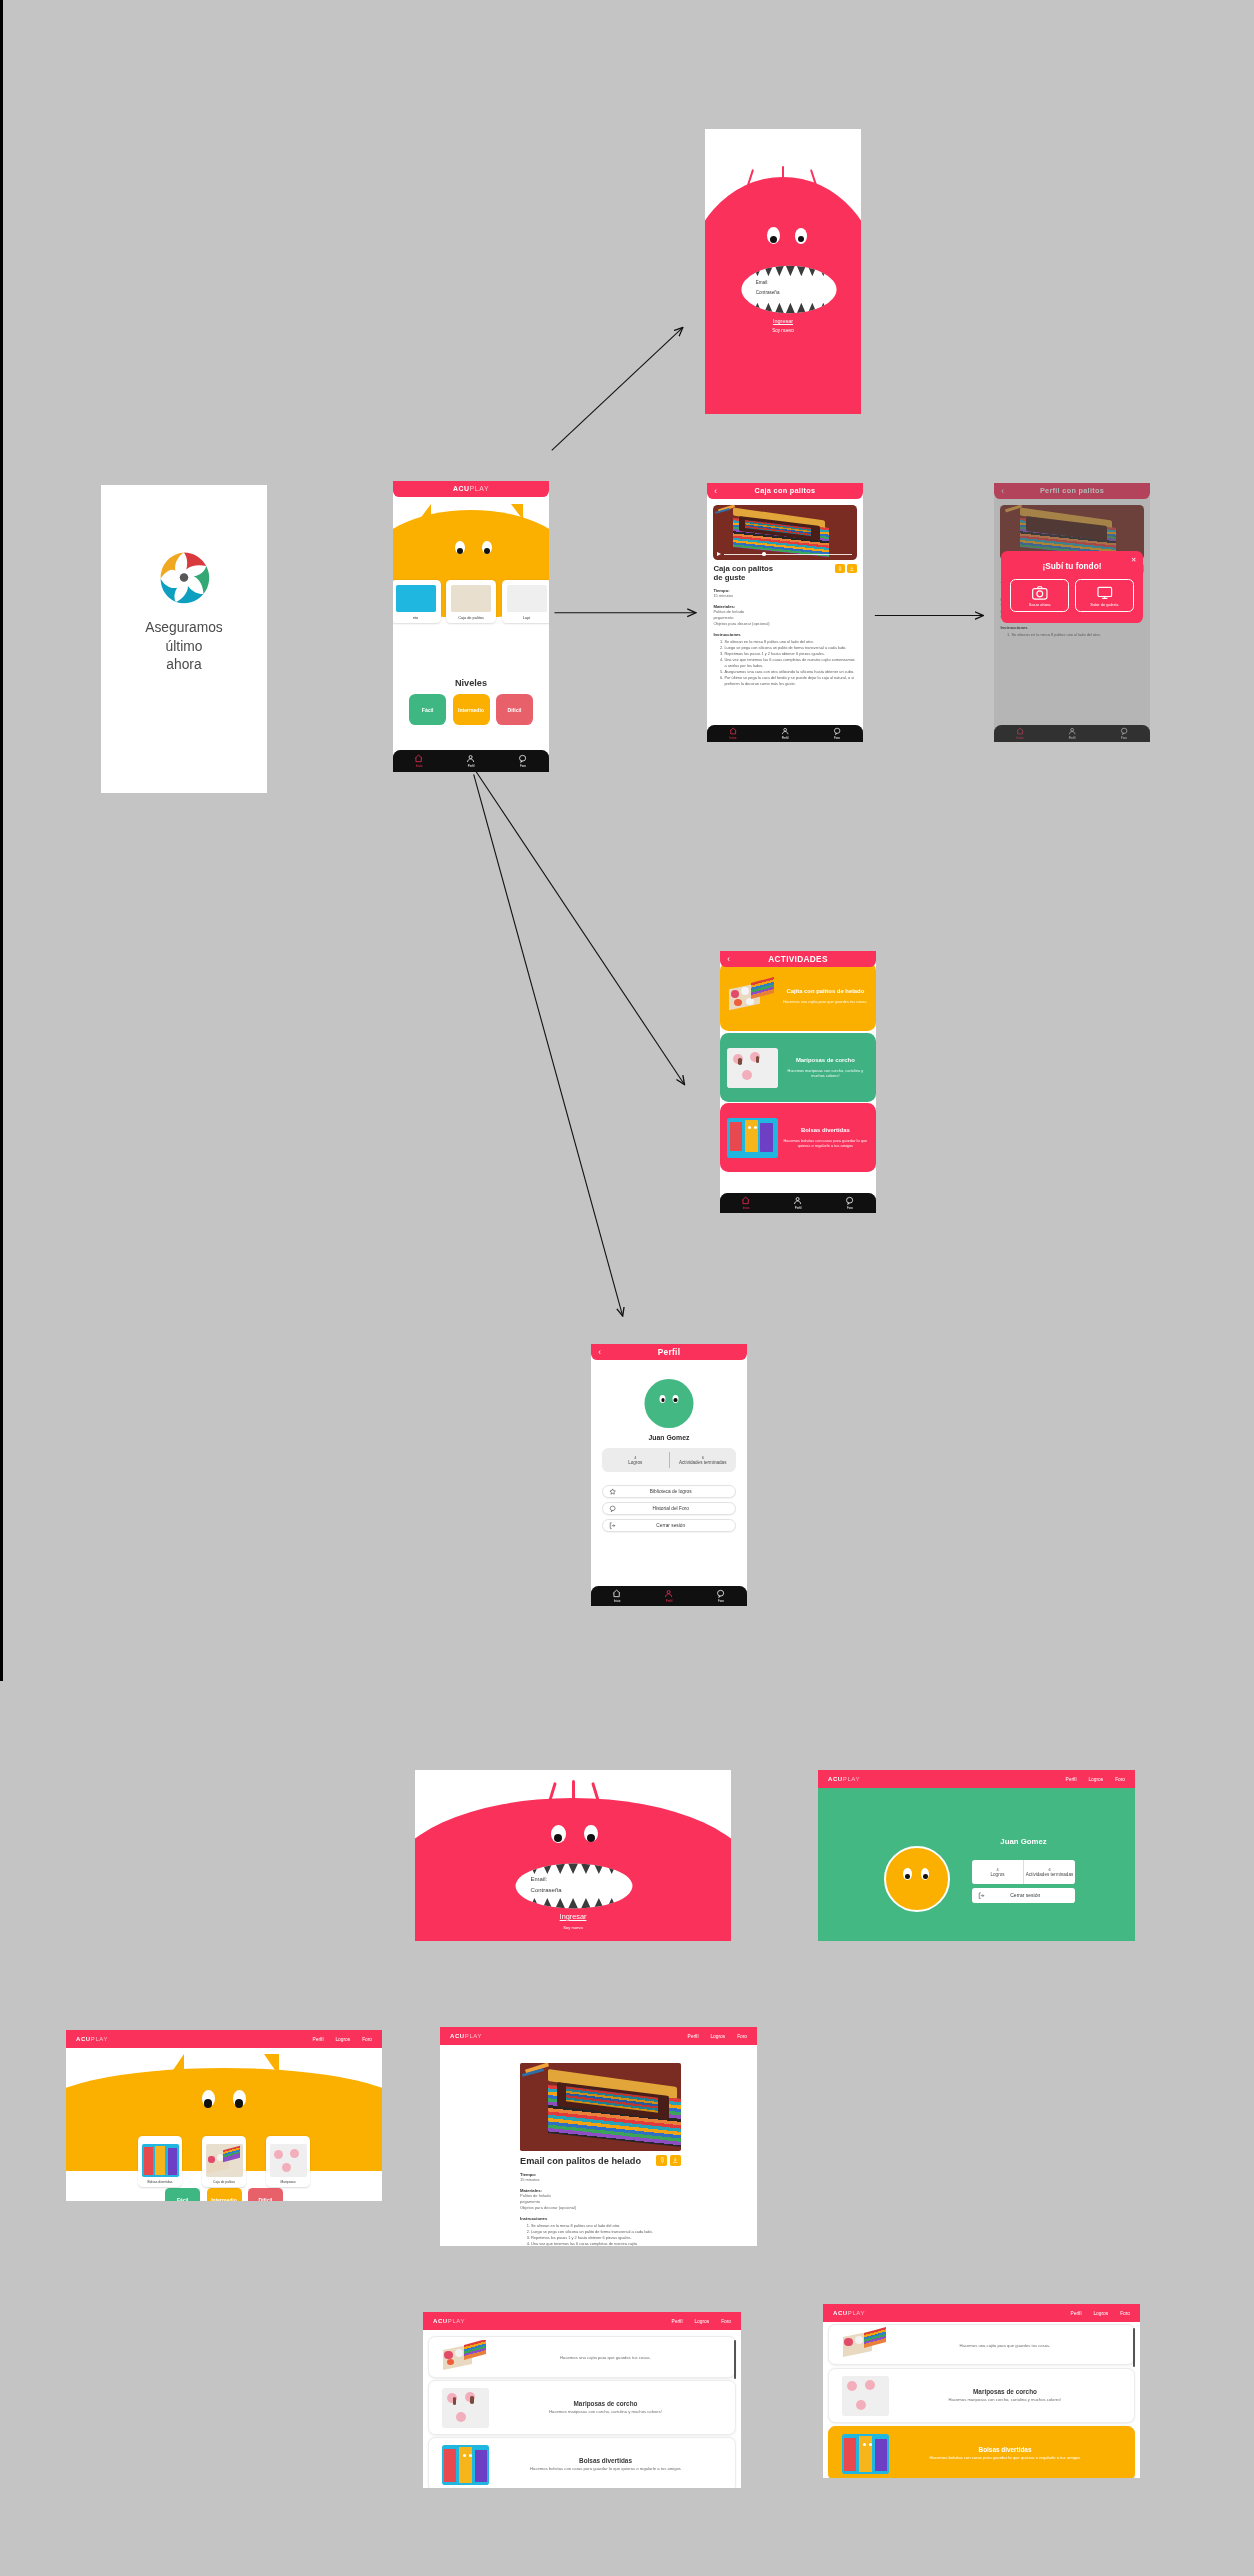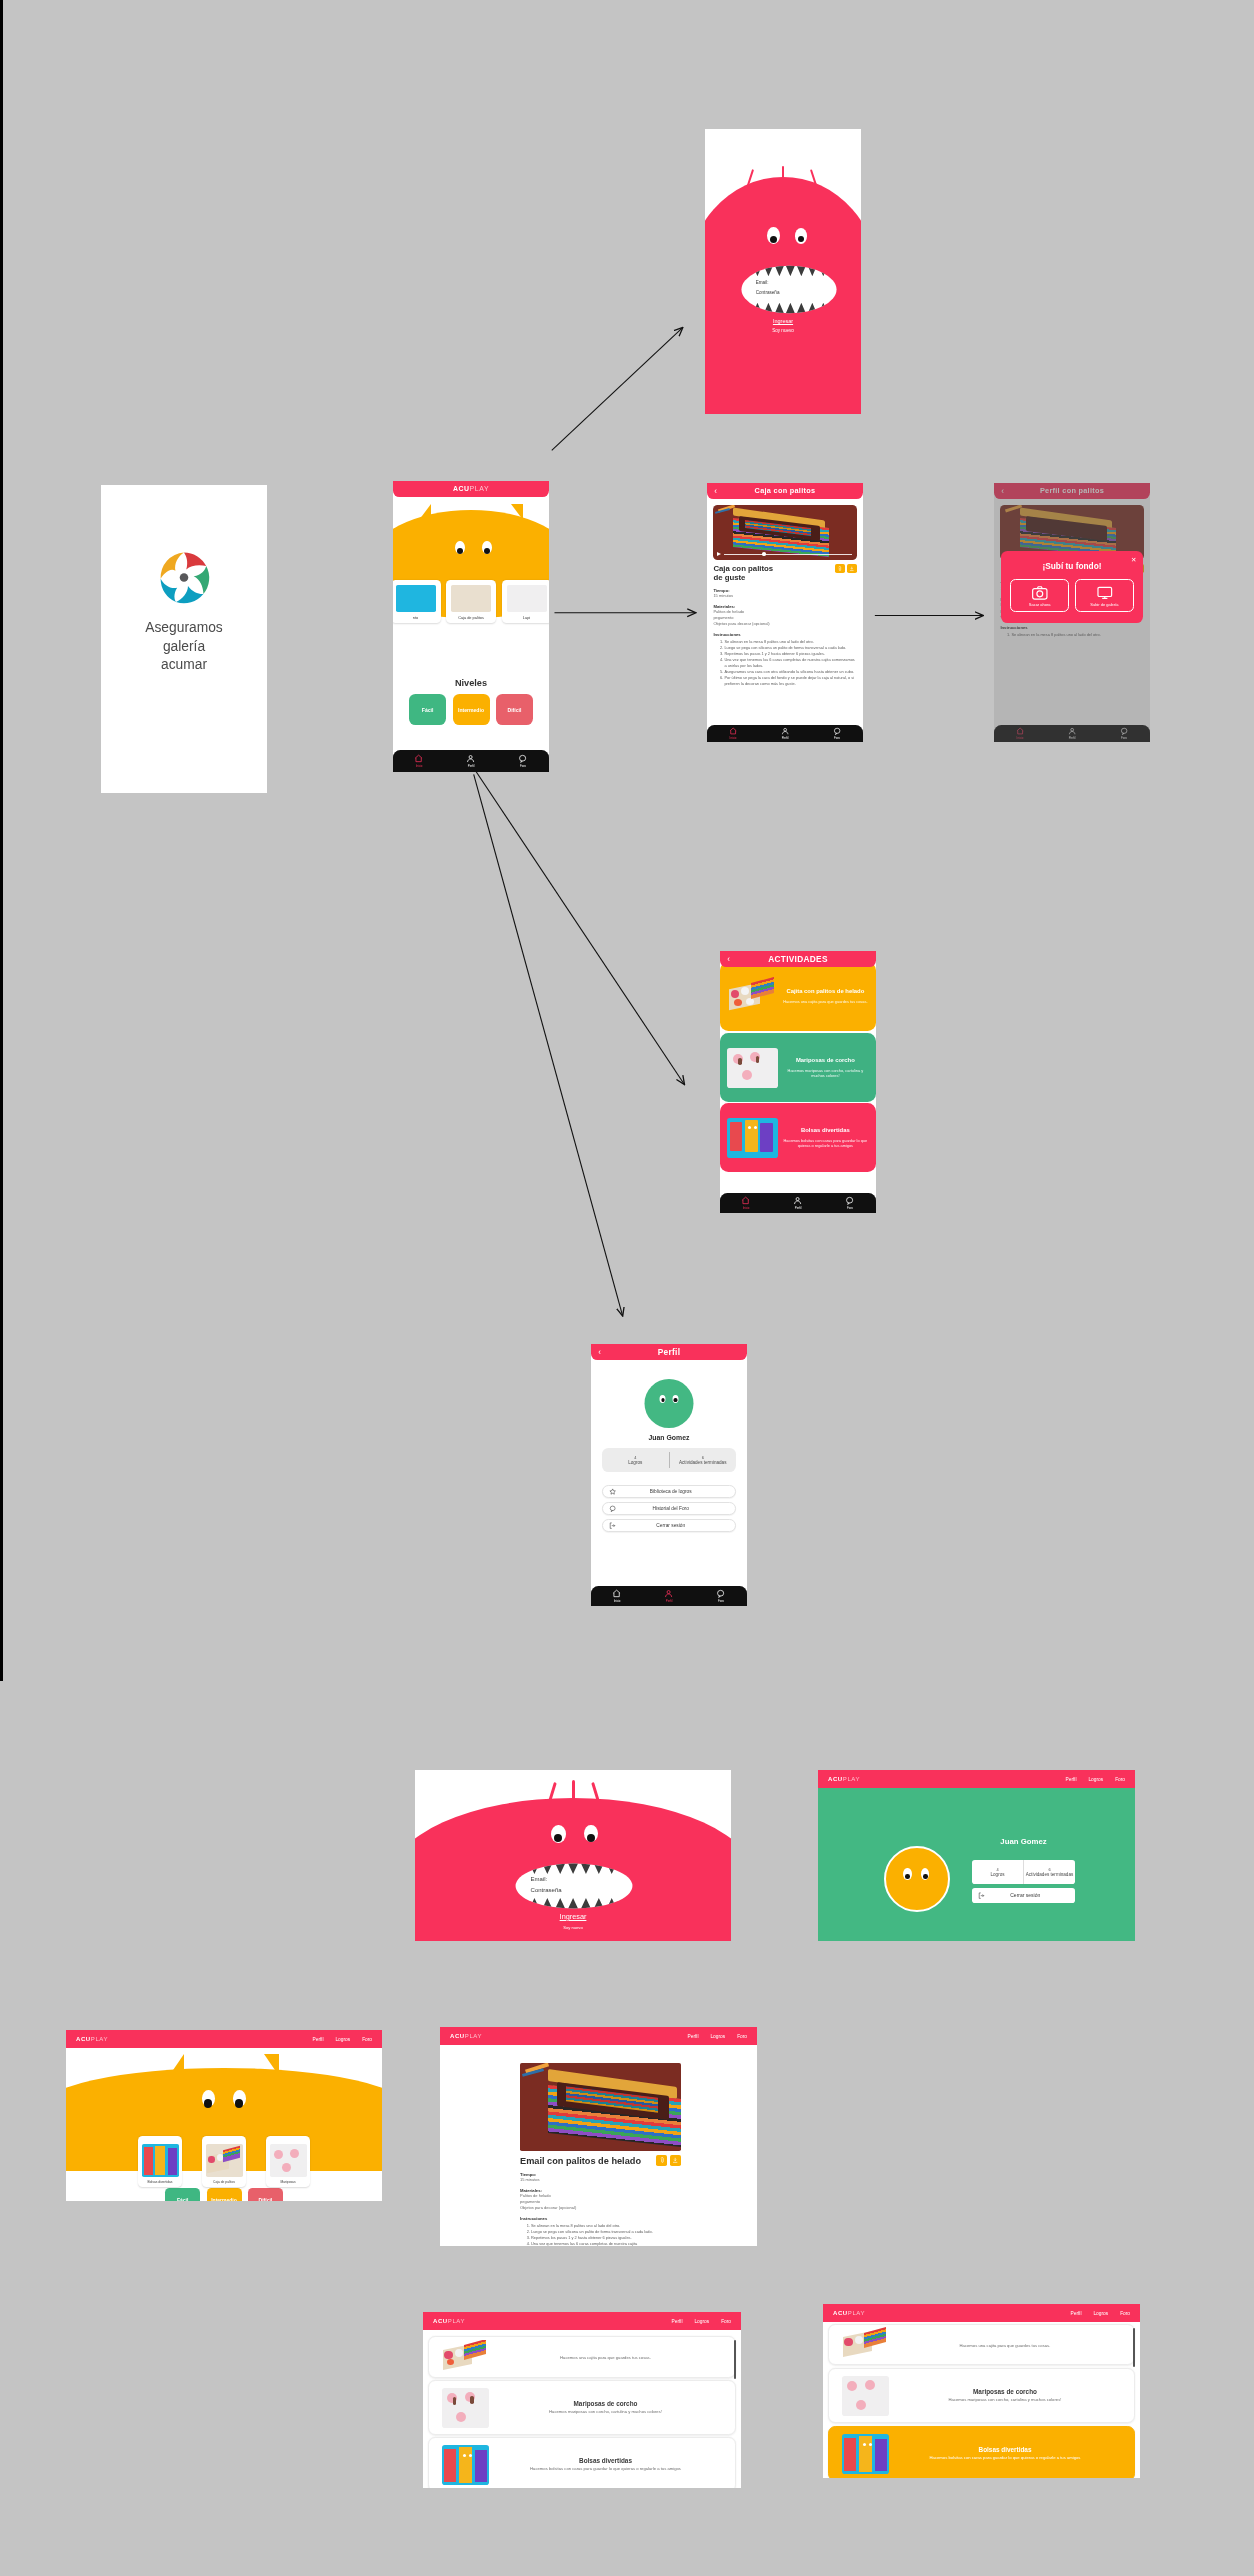--- a/index.html
+++ b/index.html
@@ -193,22 +193,22 @@
       <path d="M50 6 A44 44 0 0 1 89 30 C78 27 62 28 54 36 C58 22 54 12 50 6 Z" fill="#d93a3d"></path>
       <path d="M89 30 A44 44 0 0 1 84 79 C84 67 78 53 67 48 C81 46 87 37 89 30 Z" fill="#34a874"></path>
       <path d="M84 79 A44 44 0 0 1 36 93 C47 88 57 77 57 65 C65 76 77 80 84 79 Z" fill="#0d9ec0"></path>
       <path d="M36 93 A44 44 0 0 1 9 52 C14 62 26 71 38 68 C31 79 33 89 36 93 Z" fill="#0d9ec0"></path>
       <path d="M9 52 A44 44 0 0 1 50 6 C40 12 32 26 35 38 C24 32 14 45 9 52 Z" fill="#efa820"></path>
       <circle cx="50" cy="50" r="7.5" fill="#58585a"></circle>
     </svg>
   </div>
   <div class="acu-title">
     <div>Aseguramos</div>
-    <div>galería</div>
-    <div>acumar</div>
+    <div>último</div>
+    <div>ahora</div>
   </div>
 </div>
 
 <div class="phone" id="login">
   <div class="antenna" style="left:44px;top:40px;width:2.3px;height:20px;transform:rotate(18deg);"></div>
   <div class="antenna" style="left:77px;top:37px;width:2.3px;height:20px;"></div>
   <div class="antenna" style="left:108px;top:40px;width:2.3px;height:20px;transform:rotate(-18deg);"></div>
   <div class="monster-body"></div>
   <div class="m-eye" style="left:62px;top:98px;width:13px;height:17.4px;z-index:2;"></div>
   <div class="m-eye" style="left:90px;top:99px;width:12px;height:15.6px;z-index:2;"></div>

